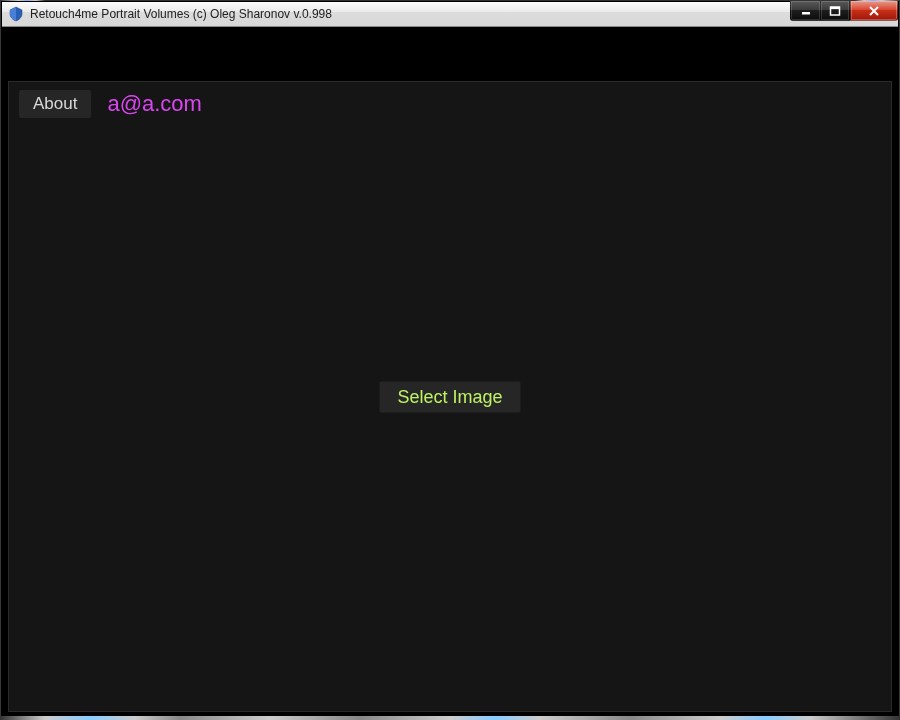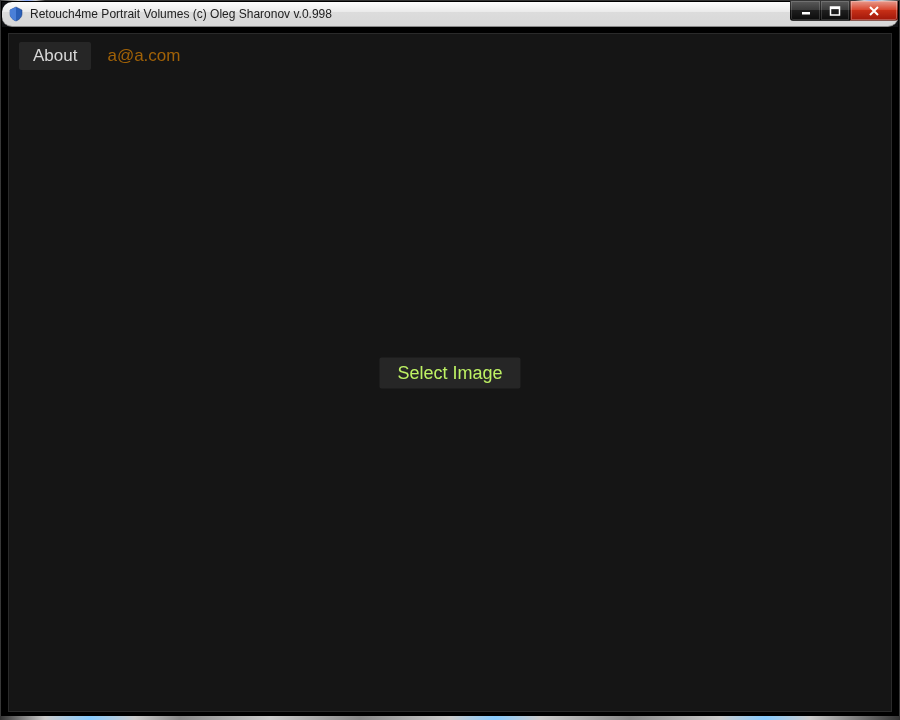--- a/index.html
+++ b/index.html
@@ -32,21 +32,20 @@
     }
     
     .titlebar {
       height: 25px;
       background: linear-gradient(to bottom, #fdfdfd 0%, #ebebeb 40%, #dcdcdc 41%, #d8d8d8 100%);
       border-bottom: 1px solid #888;
       display: flex;
       align-items: center;
       padding-left: 6px;
       position: relative;
-      border-radius: 10px;
     }
     
     .app-icon {
       width: 16px;
       height: 16px;
       margin-right: 6px;
       flex-shrink: 0;
     }
     
     .title-text {
@@ -104,20 +103,21 @@
       background: #000;
       padding: 6px;
       display: flex;
     }
     
     .inner-panel {
       flex: 1;
       background: #151515;
       border: 1px solid #2a2a2a;
       position: relative;
+      margin-top: 48px;
     }
     
     .toolbar {
       position: absolute;
       top: 8px;
       left: 10px;
       display: flex;
       align-items: center;
       gap: 16px;
     }
@@ -126,22 +126,22 @@
       background: #262626;
       color: #d8d8d8;
       border: none;
       padding: 4px 14px;
       font-size: 17px;
       font-family: inherit;
       border-radius: 2px;
     }
     
     .email-text {
-      color: #a16207;
-      font-size: 17px;
+      color: #d946ef;
+      font-size: 22px;
     }
     
     .select-image-btn {
       position: absolute;
       top: 50%;
       left: 50%;
       transform: translate(-50%, -50%);
       background: #262626;
       color: #bef264;
       border: none;

